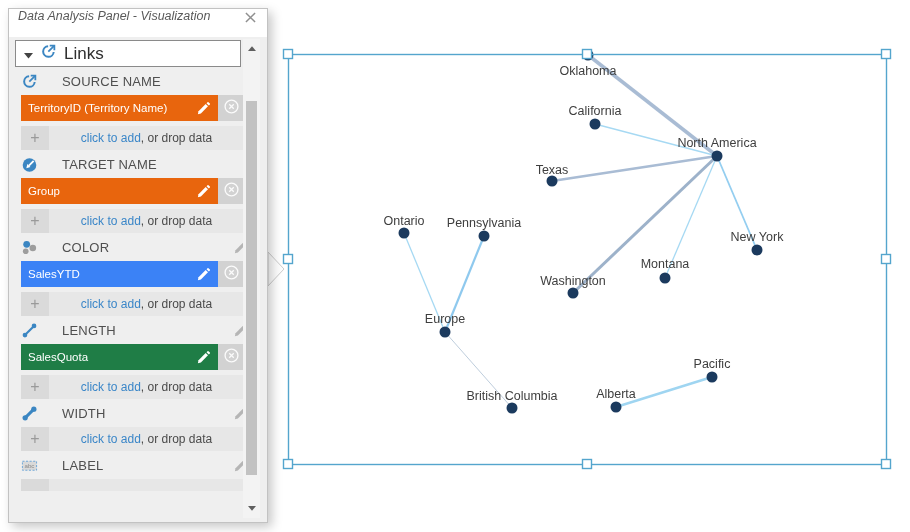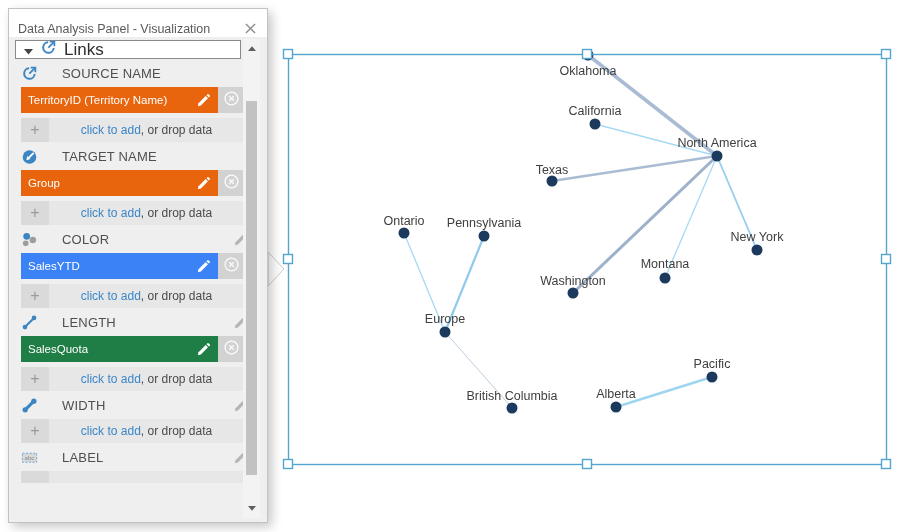--- a/index.html
+++ b/index.html
@@ -1,25 +1,25 @@
 <!DOCTYPE html>
 <html><head>
 <meta charset="utf-8">
 <style>
   html,body{margin:0;padding:0;background:#fff;}
   .stage{position:relative;width:910px;height:532px;background:#ffffff;overflow:hidden;
          font-family:"Liberation Sans",sans-serif;}
   
   .panel{position:absolute;left:8px;top:8px;width:260px;height:515px;background:#fff;
          border:1px solid #c2c2c2;box-shadow:4px 4px 10px rgba(0,0,0,.22);z-index:2;box-sizing:border-box;}
-  .panel-header{height:27px;display:flex;align-items:flex-end;justify-content:space-between;
-                padding:0 9px;background:#fff;font-size:12.5px;color:#5a5a5a;}
+  .panel-header{height:27px;display:flex;align-items:flex-start;justify-content:space-between;
+                padding:0 9px;background:#fff;font-size:12.5px;color:#5a5a5a;font-style:italic;}
   .panel-body{position:absolute;top:28px;left:0;right:0;bottom:0;background:#efefef;
               padding:3px 0 0 6px;overflow:hidden;}
-  .links-bar{width:226px;height:19px;background:#fff;border:1px solid #8a8a8a;display:flex;
+  .links-bar{width:226px;height:27px;background:#fff;border:1px solid #8a8a8a;display:flex;
              align-items:center;gap:7px;padding:0 8px;box-sizing:border-box;}
   .links-label{font-size:17px;color:#2f2f2f;}
   .sections{display:flex;flex-direction:column;width:229px;margin-left:6px;}
   .sec-header{display:flex;align-items:center;gap:24px;margin-top:6px;height:17px;}
   .sec-label{font-size:13px;color:#4f4f4f;letter-spacing:.2px;}
   .sec-pencil{margin-left:auto;margin-right:2px;display:flex;align-items:center;}
   .sec-icon{display:flex;align-items:center;}
   .field-row{display:flex;height:26px;margin-top:5px;width:223px;}
   .pill{flex:1;display:flex;align-items:center;padding:0 7px;color:#fff;font-size:11.5px;}
   .pill-text{flex:1;white-space:nowrap;overflow:hidden;}

